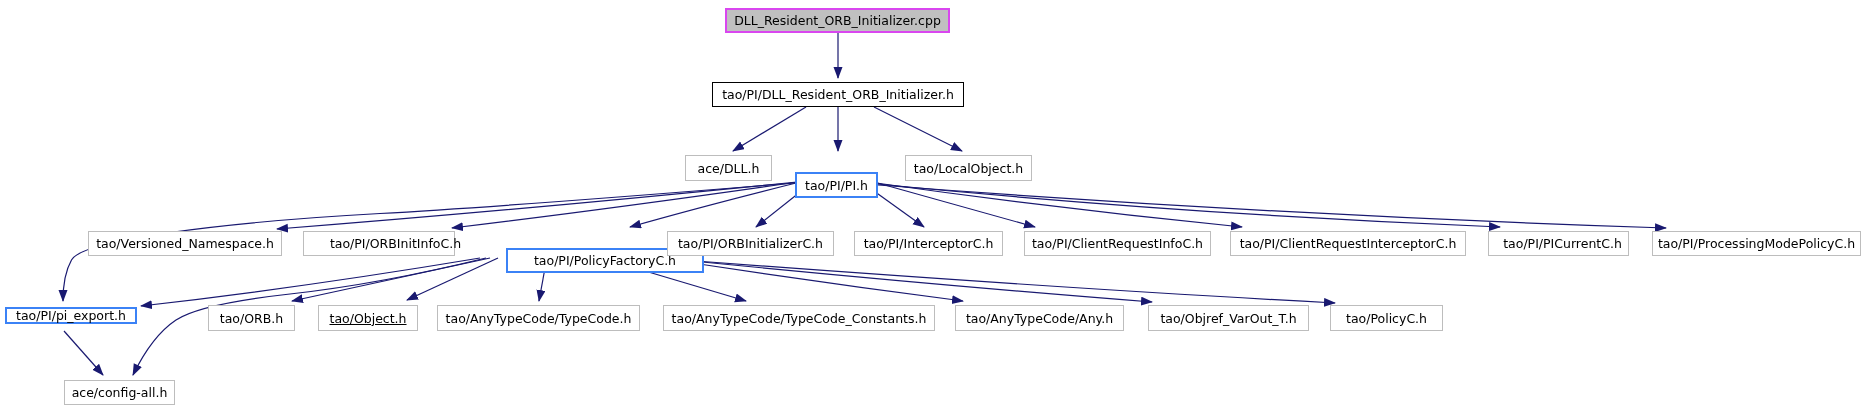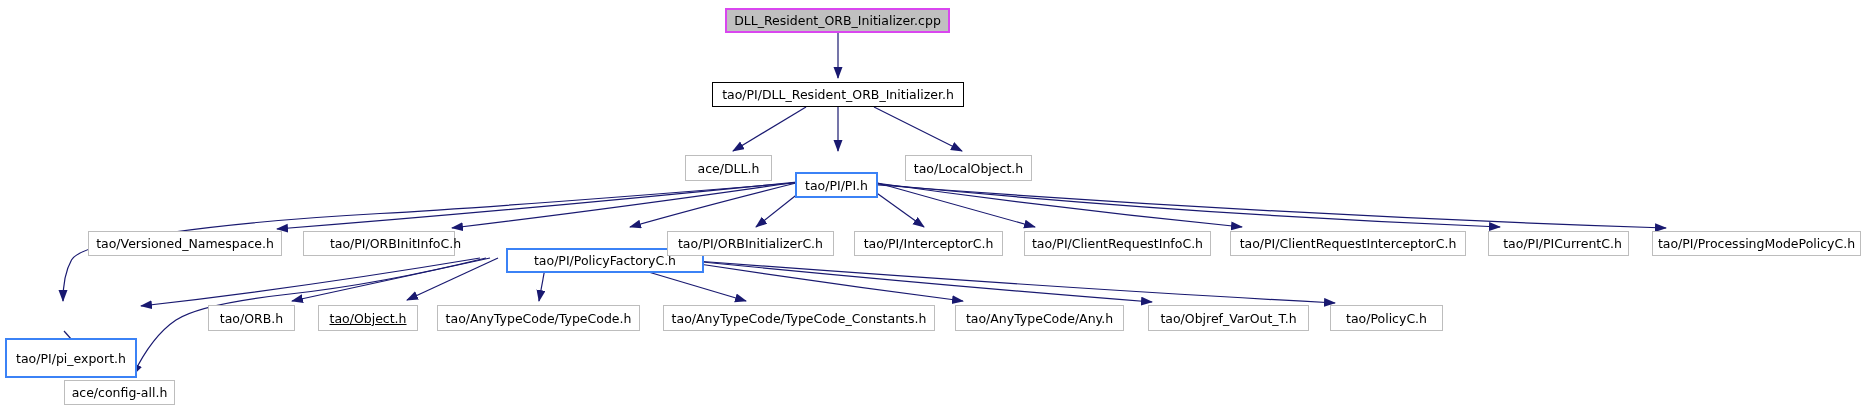--- a/index.html
+++ b/index.html
@@ -69,21 +69,21 @@
       <div class="node" style="left: 905px; top: 155px; width: 127px; height: 26px;">tao/LocalObject.h</div>
       <div class="node" style="left: 88px; top: 231px; width: 194px; height: 25px;">tao/Versioned_Namespace.h</div>
       <div class="node" style="left: 303px; top: 231px; width: 152px; height: 25px; padding-left: 36px;">tao/PI/ORBInitInfoC.h</div>
       <div class="node bold" style="left: 506px; top: 231px; width: 198px; height: 25px;">tao/PI/PolicyFactoryC.h</div>
       <div class="node" style="left: 667px; top: 231px; width: 167px; height: 25px;">tao/PI/ORBInitializerC.h</div>
       <div class="node" style="left: 854px; top: 231px; width: 149px; height: 25px;">tao/PI/InterceptorC.h</div>
       <div class="node" style="left: 1024px; top: 231px; width: 187px; height: 25px; text-align: right;">tao/PI/ClientRequestInfoC.h</div>
       <div class="node" style="left: 1230px; top: 231px; width: 236px; height: 25px;">tao/PI/ClientRequestInterceptorC.h</div>
       <div class="node" style="left: 1488px; top: 231px; width: 141px; height: 25px; padding-left: 11px;">tao/PI/PICurrentC.h</div>
       <div class="node" style="left: 1652px; top: 231px; width: 209px; height: 25px;">tao/PI/ProcessingModePolicyC.h</div>
-      <div class="node bold" style="left: 5px; top: 321px; width: 132px; height: 40px;">tao/PI/pi_export.h</div>
+      <div class="node bold" style="left: 5px; top: 290px; width: 132px; height: 17px;">tao/PI/pi_export.h</div>
       <div class="node" style="left: 208px; top: 305px; width: 87px; height: 26px;">tao/ORB.h</div>
       <div class="node" style="left: 318px; top: 305px; width: 100px; height: 26px; text-decoration: underline;">tao/Object.h</div>
       <div class="node" style="left: 437px; top: 305px; width: 203px; height: 26px;">tao/AnyTypeCode/TypeCode.h</div>
       <div class="node" style="left: 663px; top: 305px; width: 272px; height: 26px;">tao/AnyTypeCode/TypeCode_Constants.h</div>
       <div class="node" style="left: 955px; top: 305px; width: 169px; height: 26px;">tao/AnyTypeCode/Any.h</div>
       <div class="node" style="left: 1148px; top: 305px; width: 161px; height: 26px;">tao/Objref_VarOut_T.h</div>
       <div class="node" style="left: 1330px; top: 305px; width: 113px; height: 26px;">tao/PolicyC.h</div>
       <div class="node" style="left: 64px; top: 380px; width: 111px; height: 25px;">ace/config-all.h</div>
     </div>
 </div>

